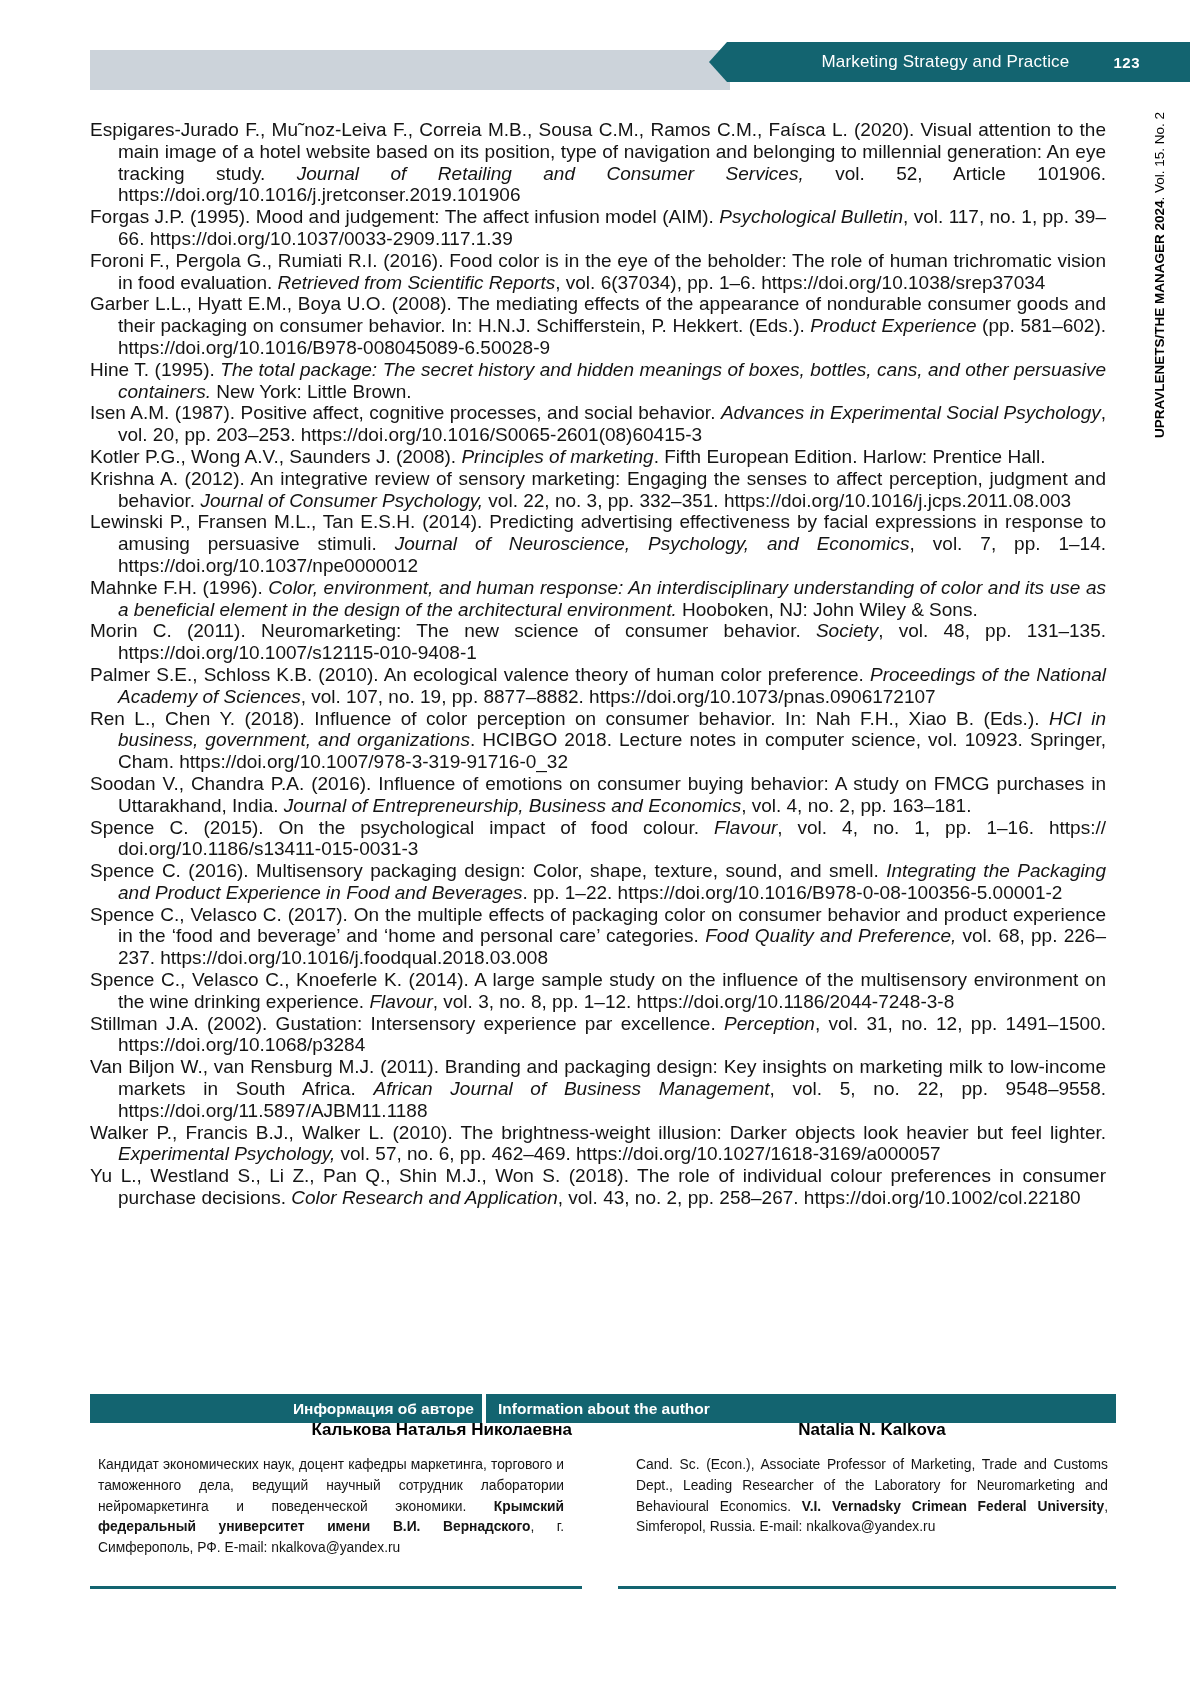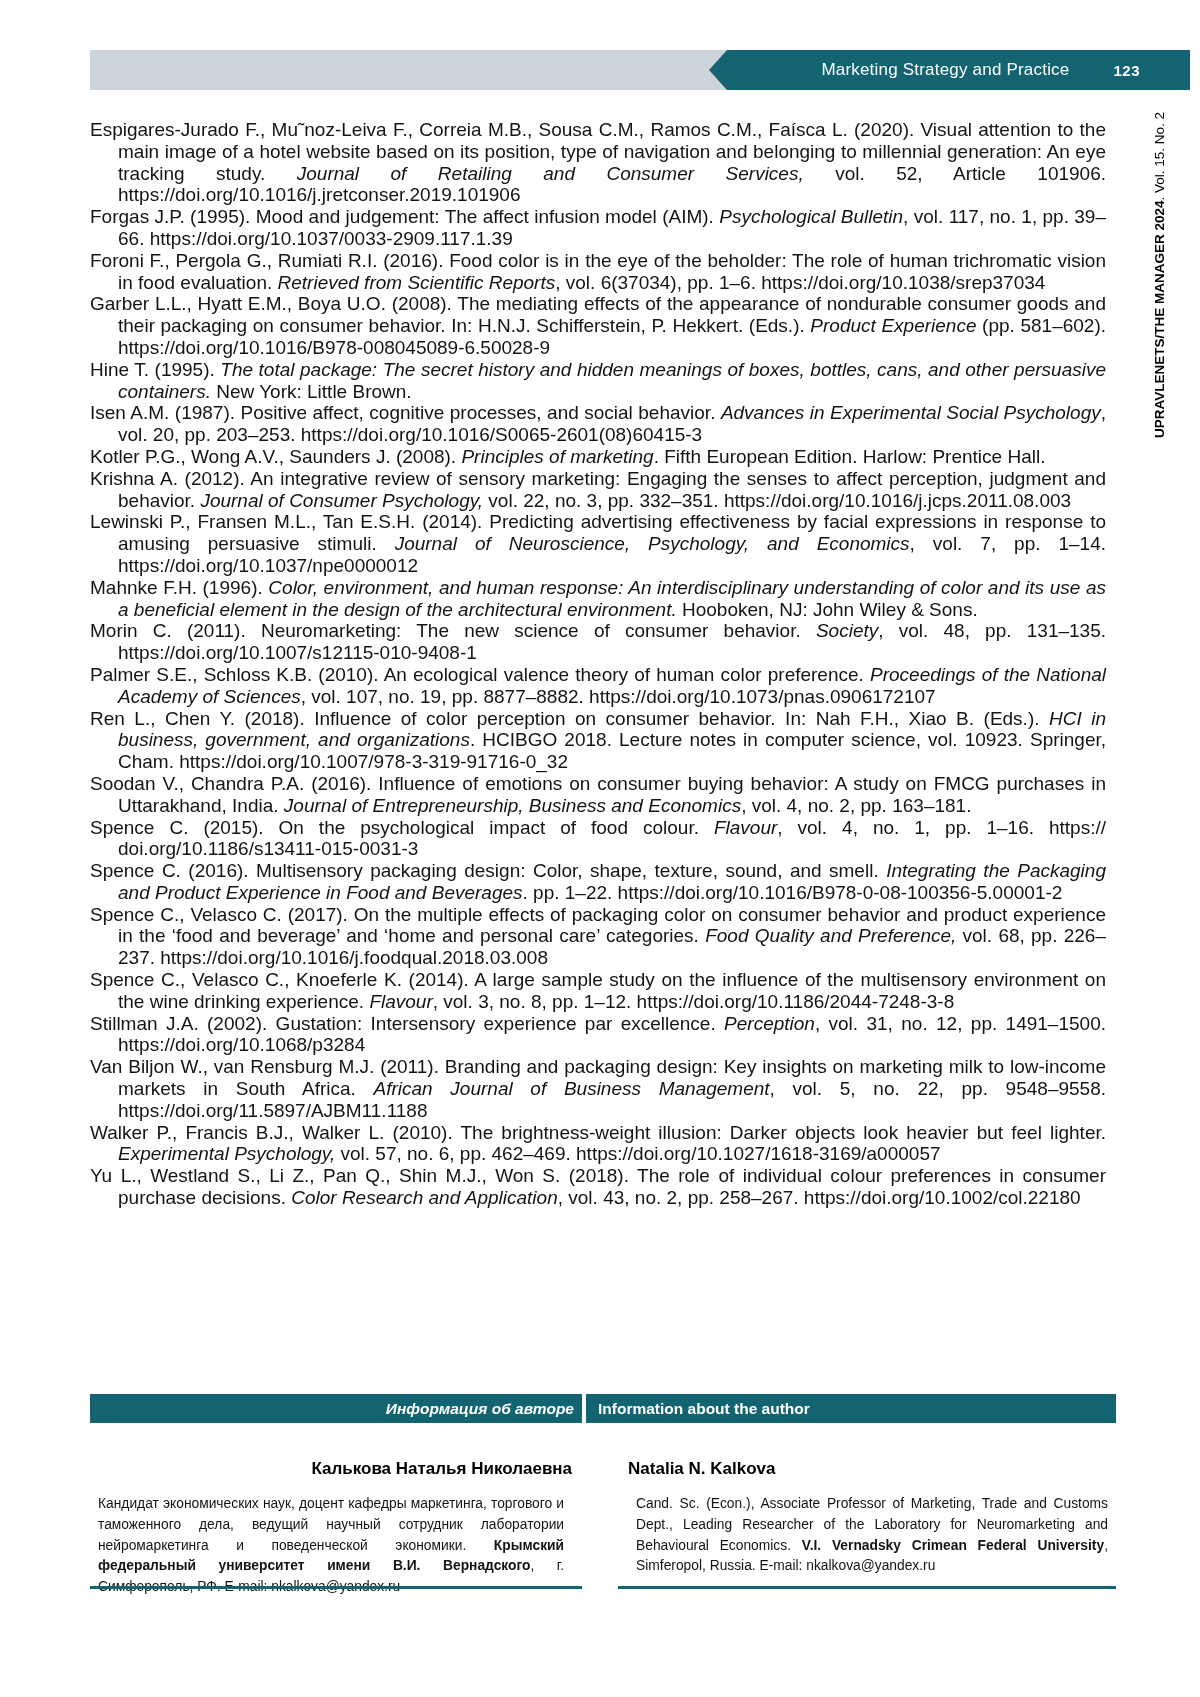--- a/index.html
+++ b/index.html
@@ -18,21 +18,21 @@
     overflow:hidden;
   }
   .page{position:absolute;inset:0;}
 
   
   .header-bar-gray{
     position:absolute;left:90px;top:50px;width:640px;height:40px;
     background:var(--gray);
   }
   .header-tab{
-    position:absolute;left:709px;top:50px;width:481px;height:40px;
+    position:absolute;left:709px;top:42px;width:481px;height:40px;
     background:var(--teal);
     clip-path:polygon(18px 0,100% 0,100% 100%,18px 100%,0 50%);
     display:flex;align-items:center;justify-content:flex-end;
     padding-right:50px;
   }
   .header-tab .section-title{
     color:#fff;font-size:17px;letter-spacing:.2px;margin-right:44px;white-space:nowrap;
   }
   .header-tab .page-number{
     color:#fff;font-size:15px;font-weight:bold;letter-spacing:.5px;
@@ -60,32 +60,32 @@
 
   
   .author-bar{
     position:absolute;left:90px;top:1394px;width:1026px;height:29px;
     display:flex;
   }
   .author-bar .cell{
     background:var(--teal);color:#fff;font-weight:bold;font-size:15.5px;
     display:flex;align-items:center;
   }
-  .author-bar .cell-ru{width:492px;justify-content:flex-end;padding-right:8px;font-style:italic;}
+  .author-bar .cell-ru{width:392px;justify-content:flex-end;padding-right:8px;}
   .author-bar .bar-divider{width:4px;background:#fff;}
   .author-bar .cell-en{flex:1;padding-left:12px;}
 
   .author-cols{
-    position:absolute;left:90px;top:1459px;width:1026px;
+    position:absolute;left:90px;top:1420px;width:1026px;
     display:flex;gap:56px;
   }
   .col-ru{width:492px;}
   .col-en{width:498px;}
   .author-name{
-    font-size:17px;font-weight:bold;margin:0 0 15px 0;color:#000;
+    font-size:17px;font-weight:bold;margin:0 0 15px 0;color:#000;text-align:center;
   }
   .col-ru .author-name{text-align:right;}
   .bio{
     margin:8px;font-size:13.8px;line-height:20.8px;text-align:justify;color:var(--ink);
   }
   .bio .bd{font-weight:bold;}
 
   
   .bottom-rule-left{
     position:absolute;left:90px;top:1586px;width:492px;height:3px;background:var(--teal);

